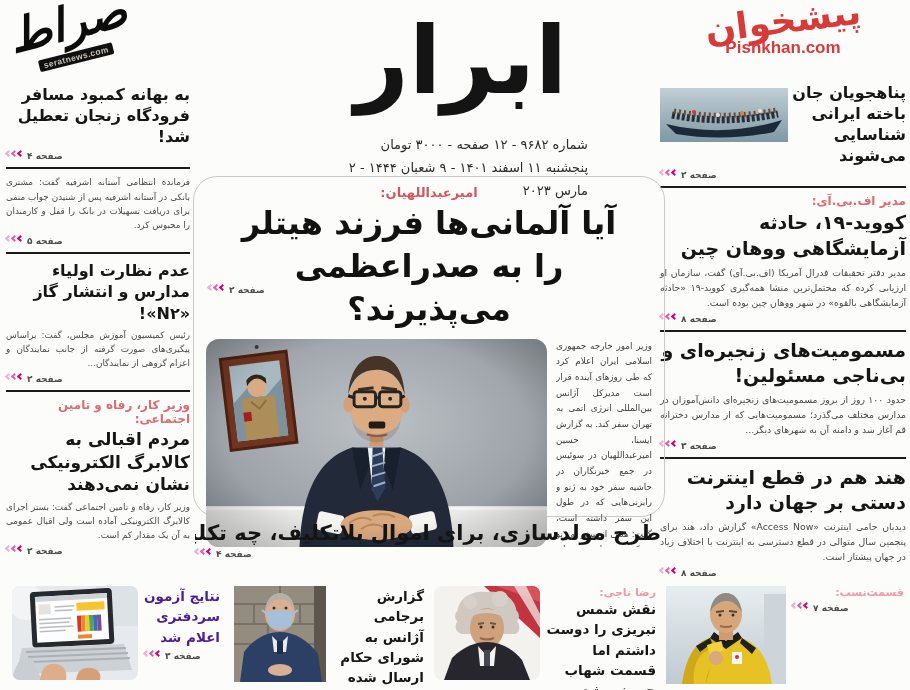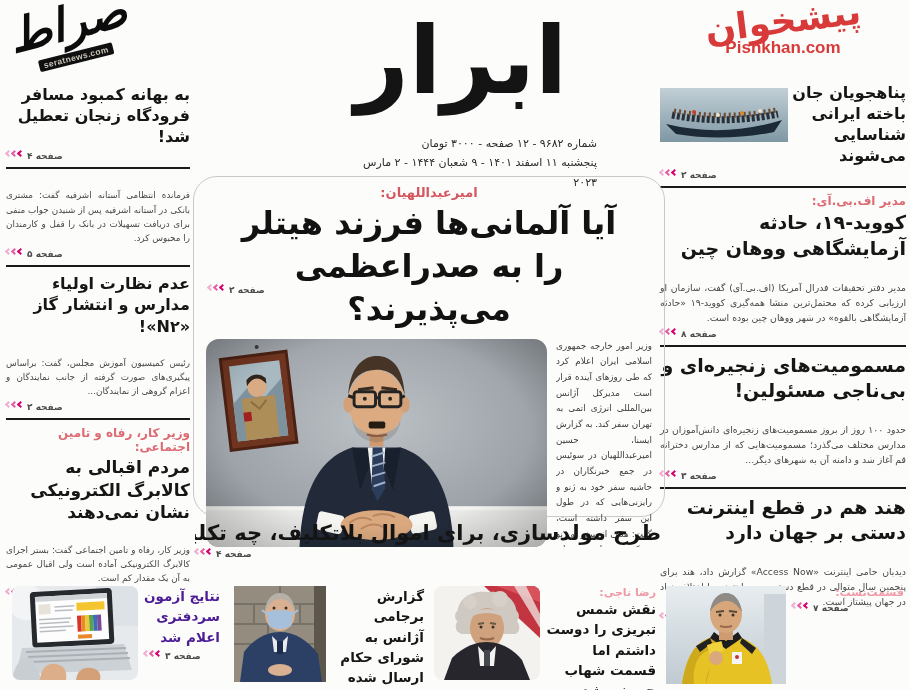--- a/index.html
+++ b/index.html
@@ -7,32 +7,32 @@
   body { font-family:"DejaVu Sans", sans-serif; direction:rtl; }
   .page { position:relative; width:910px; height:690px; background:#fcfcfa; overflow:hidden; margin:0 auto; }
 
   
   #serat { position:absolute; left:6px; top:0; width:128px; text-align:center; transform:rotate(-14deg); z-index:5; }
   .serat-cal { font-size:46px; font-weight:bold; font-style:italic; color:#0c0c0c; line-height:1; }
   .serat-site { display:inline-block; margin-top:-16px; background:#101010; color:#c9c2b6; font-size:8.5px; font-weight:bold; padding:1px 5px; border-radius:2px; font-family:"Liberation Sans",sans-serif; letter-spacing:.4px; }
 
   #masthead { position:absolute; left:318px; top:2px; width:286px; text-align:center; }
   .mast-title { font-size:94px; font-weight:bold; color:#141414; line-height:1.25; }
-  #issue-info { position:absolute; left:339px; top:134px; width:258px; text-align:right; font-size:11px; color:#2a2a2a; line-height:1.75; }
+  #issue-info { position:absolute; left:330px; top:134px; width:258px; text-align:right; font-size:13px; color:#2a2a2a; line-height:1.75; }
 
   #pishkhan { position:absolute; right:8px; top:0; width:238px; text-align:center; }
   .pish-cal { font-size:36px; font-weight:bold; color:#d83a3a; transform:rotate(-7deg); line-height:1.15; }
   .pish-site { font-size:17px; font-weight:bold; color:#d83a3a; font-family:"Liberation Sans",sans-serif; margin-top:-3px; }
 
   
   .hl { font-weight:bold; color:#161616; text-align:right; }
   .hl-s  { font-size:16px;  line-height:1.32; }
   .hl-m  { font-size:19px;  line-height:1.32; }
   .kicker { font-size:12px; font-weight:bold; color:#dd6b74; margin-bottom:2px; text-align:right; }
-  .bodytxt { font-size:9.3px; line-height:1.62; text-align:justify; color:#474747; margin-top:19px; }
+  .bodytxt { font-size:9.3px; line-height:1.62; text-align:justify; color:#474747; margin-top:4px; }
   .divider { border-top:2px solid #1a1a1a; margin:6px 0; }
   .pageref { display:flex; justify-content:flex-end; align-items:flex-start; gap:4px; margin-top:4px; }
   .plabel  { font-size:9px; font-weight:bold; color:#4a4a4a; }
   .chevs { display:inline-flex; direction:ltr; gap:1px; align-items:center; }
   .chevs i { display:inline-block; width:5px; height:5px; border-left:2.5px solid #efaed3; border-bottom:2.5px solid #efaed3; transform:rotate(45deg); }
   .chevs i:nth-child(2){ border-color:#e55fa4; }
   .chevs i:nth-child(3){ border-color:#d6006e; }
 
   
   #left-col  { position:absolute; left:6px;  top:84px; width:184px; }

